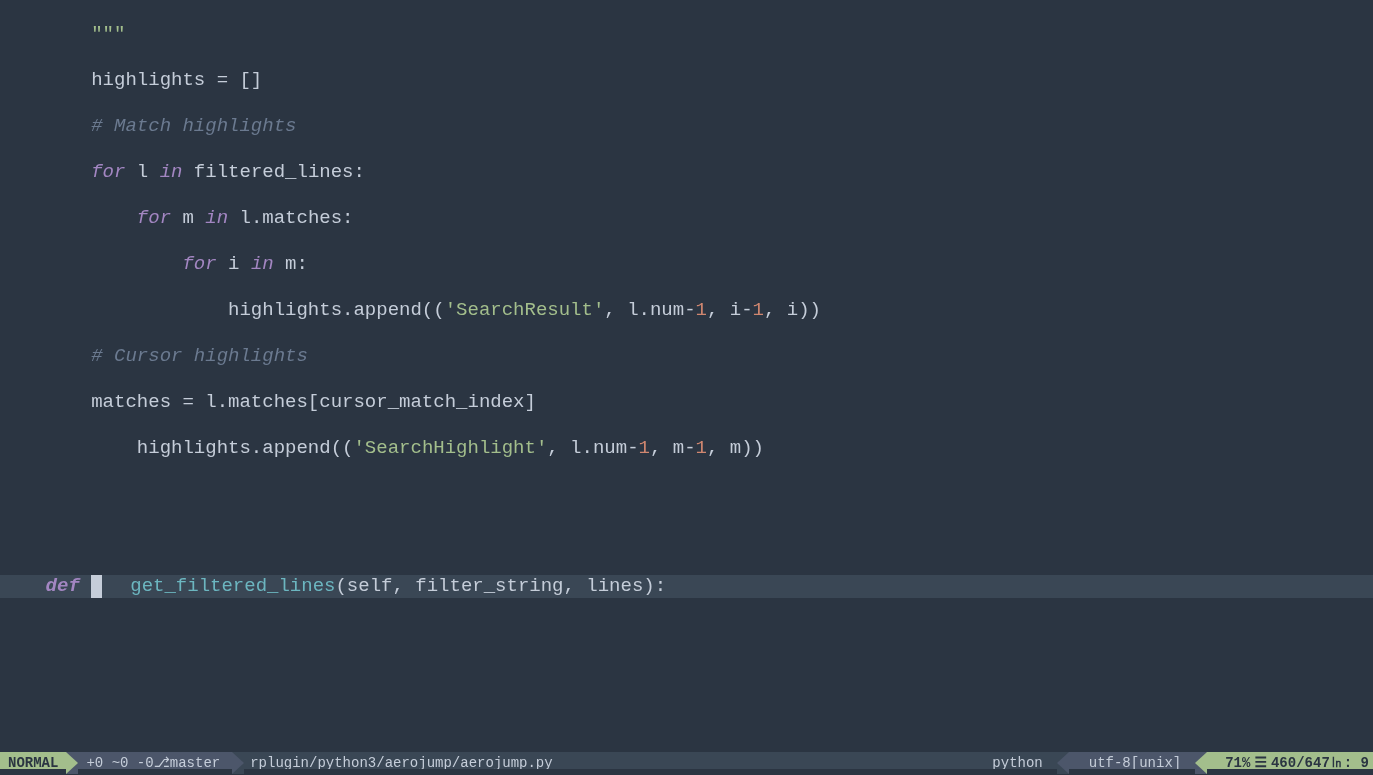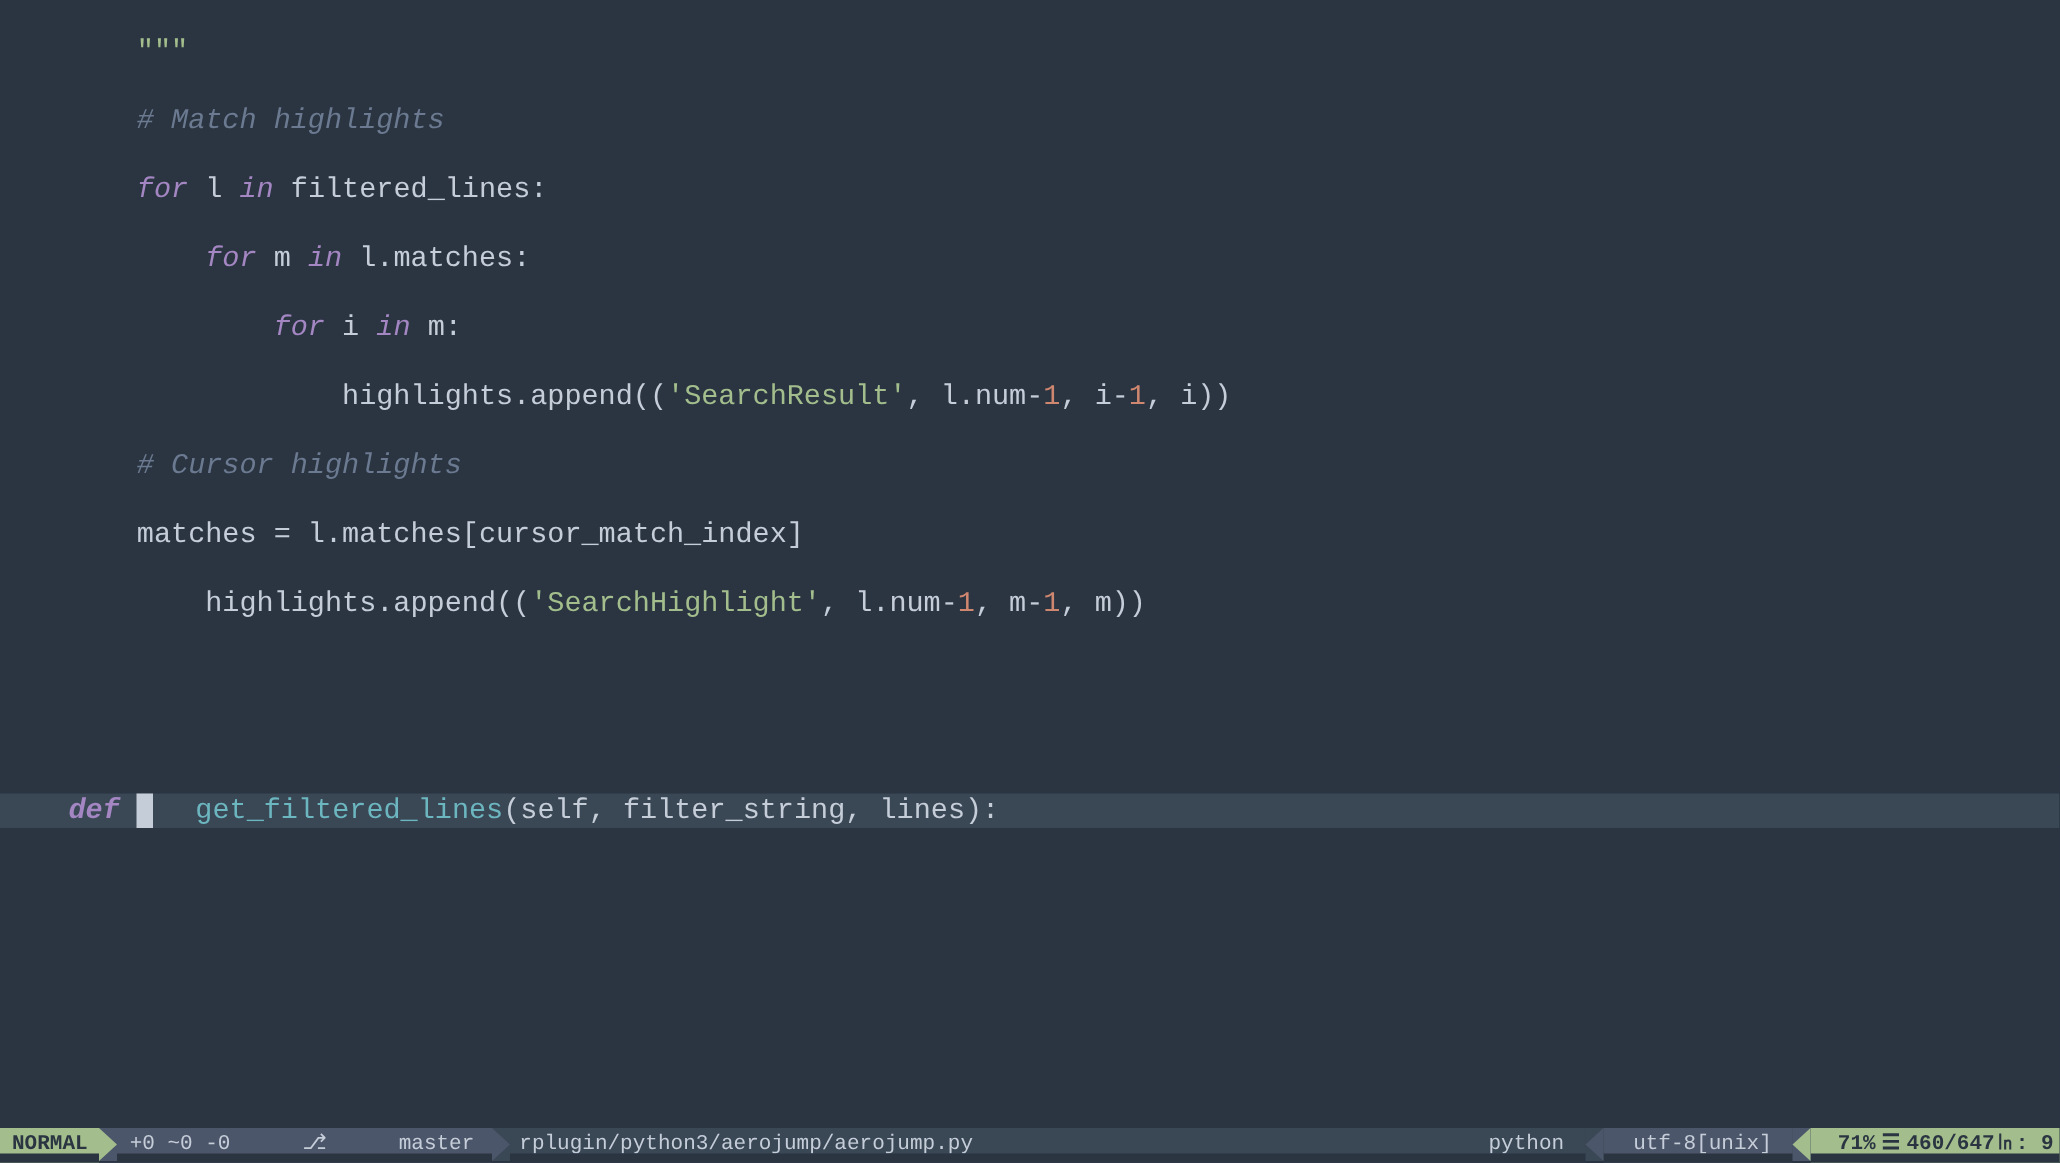--- a/index.html
+++ b/index.html
@@ -106,36 +106,37 @@
   width: 0; height: 0;
   border-top: 11.5px solid transparent;
   border-bottom: 11.5px solid transparent;
   position: relative;
   z-index: 2;
 }
 .arr-green-r { border-left: 12px solid #a3be8c; }
 .arr-grey-r { border-left: 12px solid #4c566a; }
 .arr-grey-l { border-right: 12px solid #4c566a; }
 .arr-green-l { border-right: 12px solid #a3be8c; }
-.neg-ml { margin-left: -12px; gap: 48px; }
+.neg-ml { margin-left: -12px; }
 .branch-icon { font-style: normal; }
 .ln-icon { font-style: normal; padding: 0 4px;}
 .cmdline {
   position: absolute;
   bottom: 0;
   left: 0; right: 0;
   height: 6px;
   background: #2b3542;
 }
 </style>
 </head>
 <body>
 
 <div class="editor">
 <div class="line"><span class="doc">        """</span></div>
+<div class="line"><span class="text">        highlights = []</span></div>
 <div class="line"><span>        </span><span class="comment"># Match highlights</span></div>
 <div class="line"><span>        </span><span class="kw">for</span><span> l </span><span class="kw">in</span><span> filtered_lines:</span></div>
 <div class="line"><span>            </span><span class="kw">for</span><span> m </span><span class="kw">in</span><span> l.matches:</span></div>
 <div class="line"><span>                </span><span class="kw">for</span><span> i </span><span class="kw">in</span><span> m:</span></div>
 <div class="line"><span>                    highlights.append((</span><span class="str">'SearchResult'</span><span>, l.num-</span><span class="num">1</span><span>, i-</span><span class="num">1</span><span>, i))</span></div>
 <div class="line"><span>        </span><span class="comment"># Cursor highlights</span></div>
 <div class="line"><span class="text">        matches = l.matches[cursor_match_index]</span></div>
 <div class="line"><span>            highlights.append((</span><span class="str">'SearchHighlight'</span><span>, l.num-</span><span class="num">1</span><span>, m-</span><span class="num">1</span><span>, m))</span></div>
 <div class="line"><span></span></div>
 <div class="line"><span></span></div>

